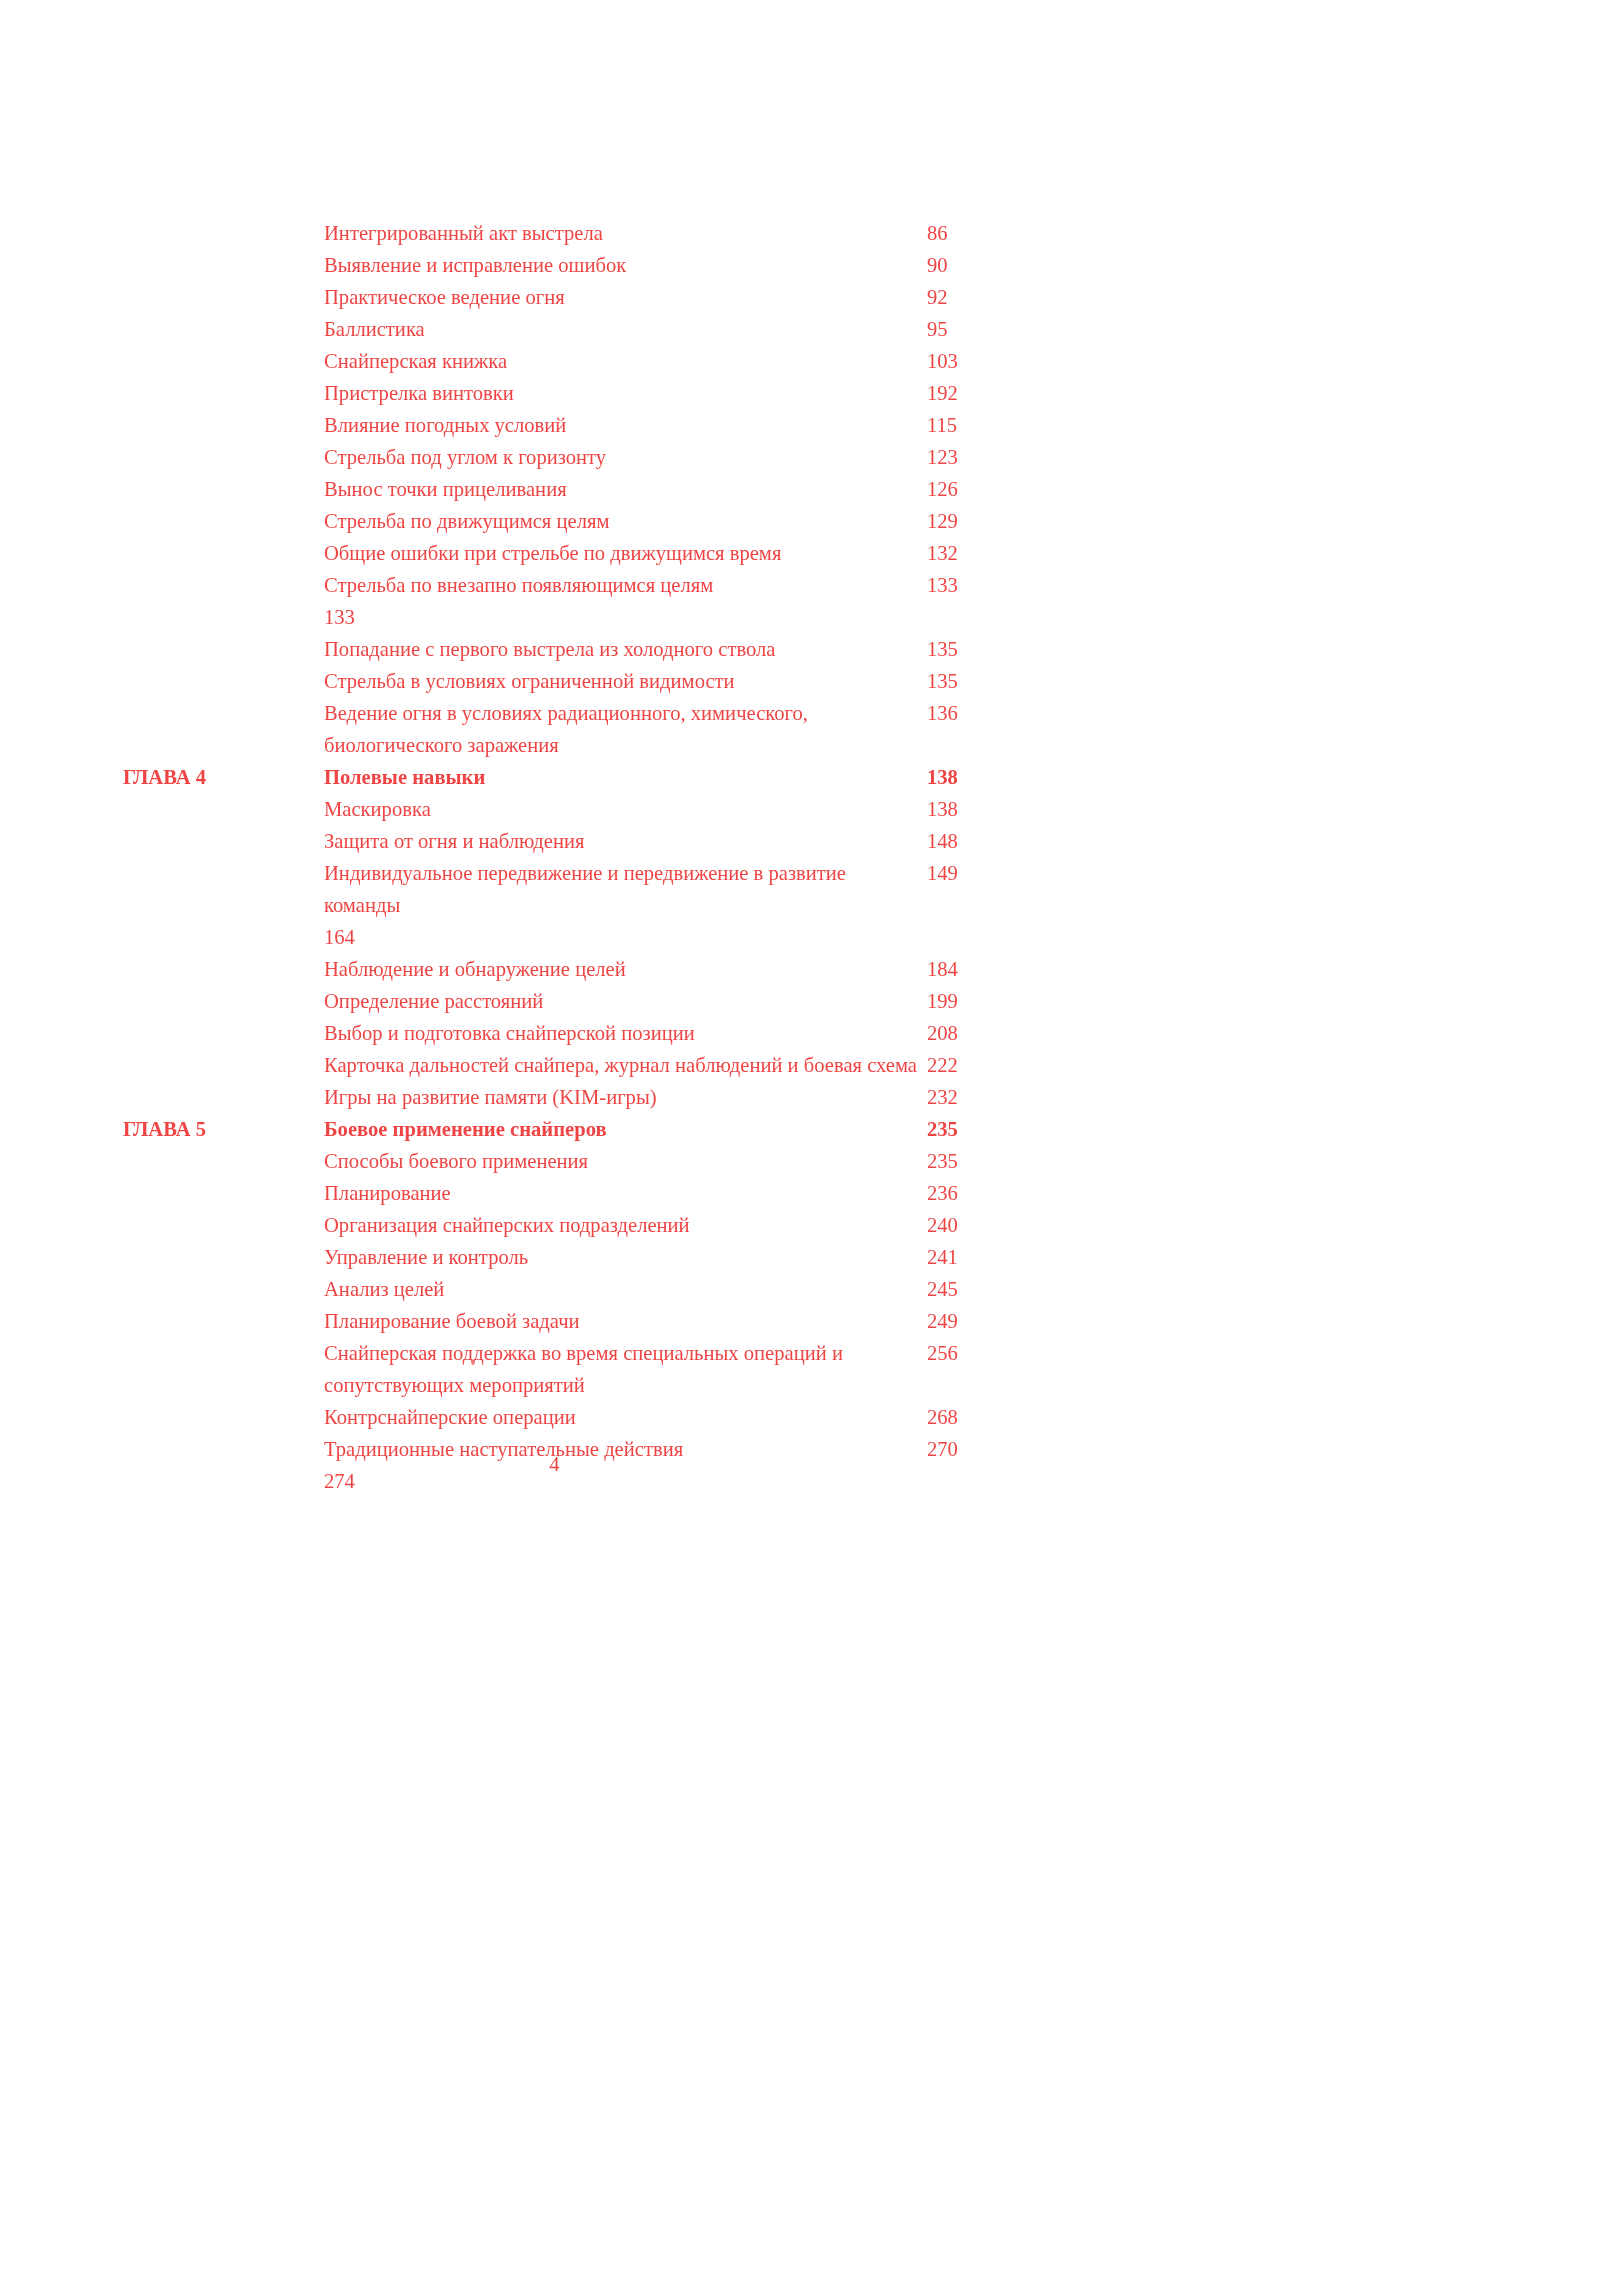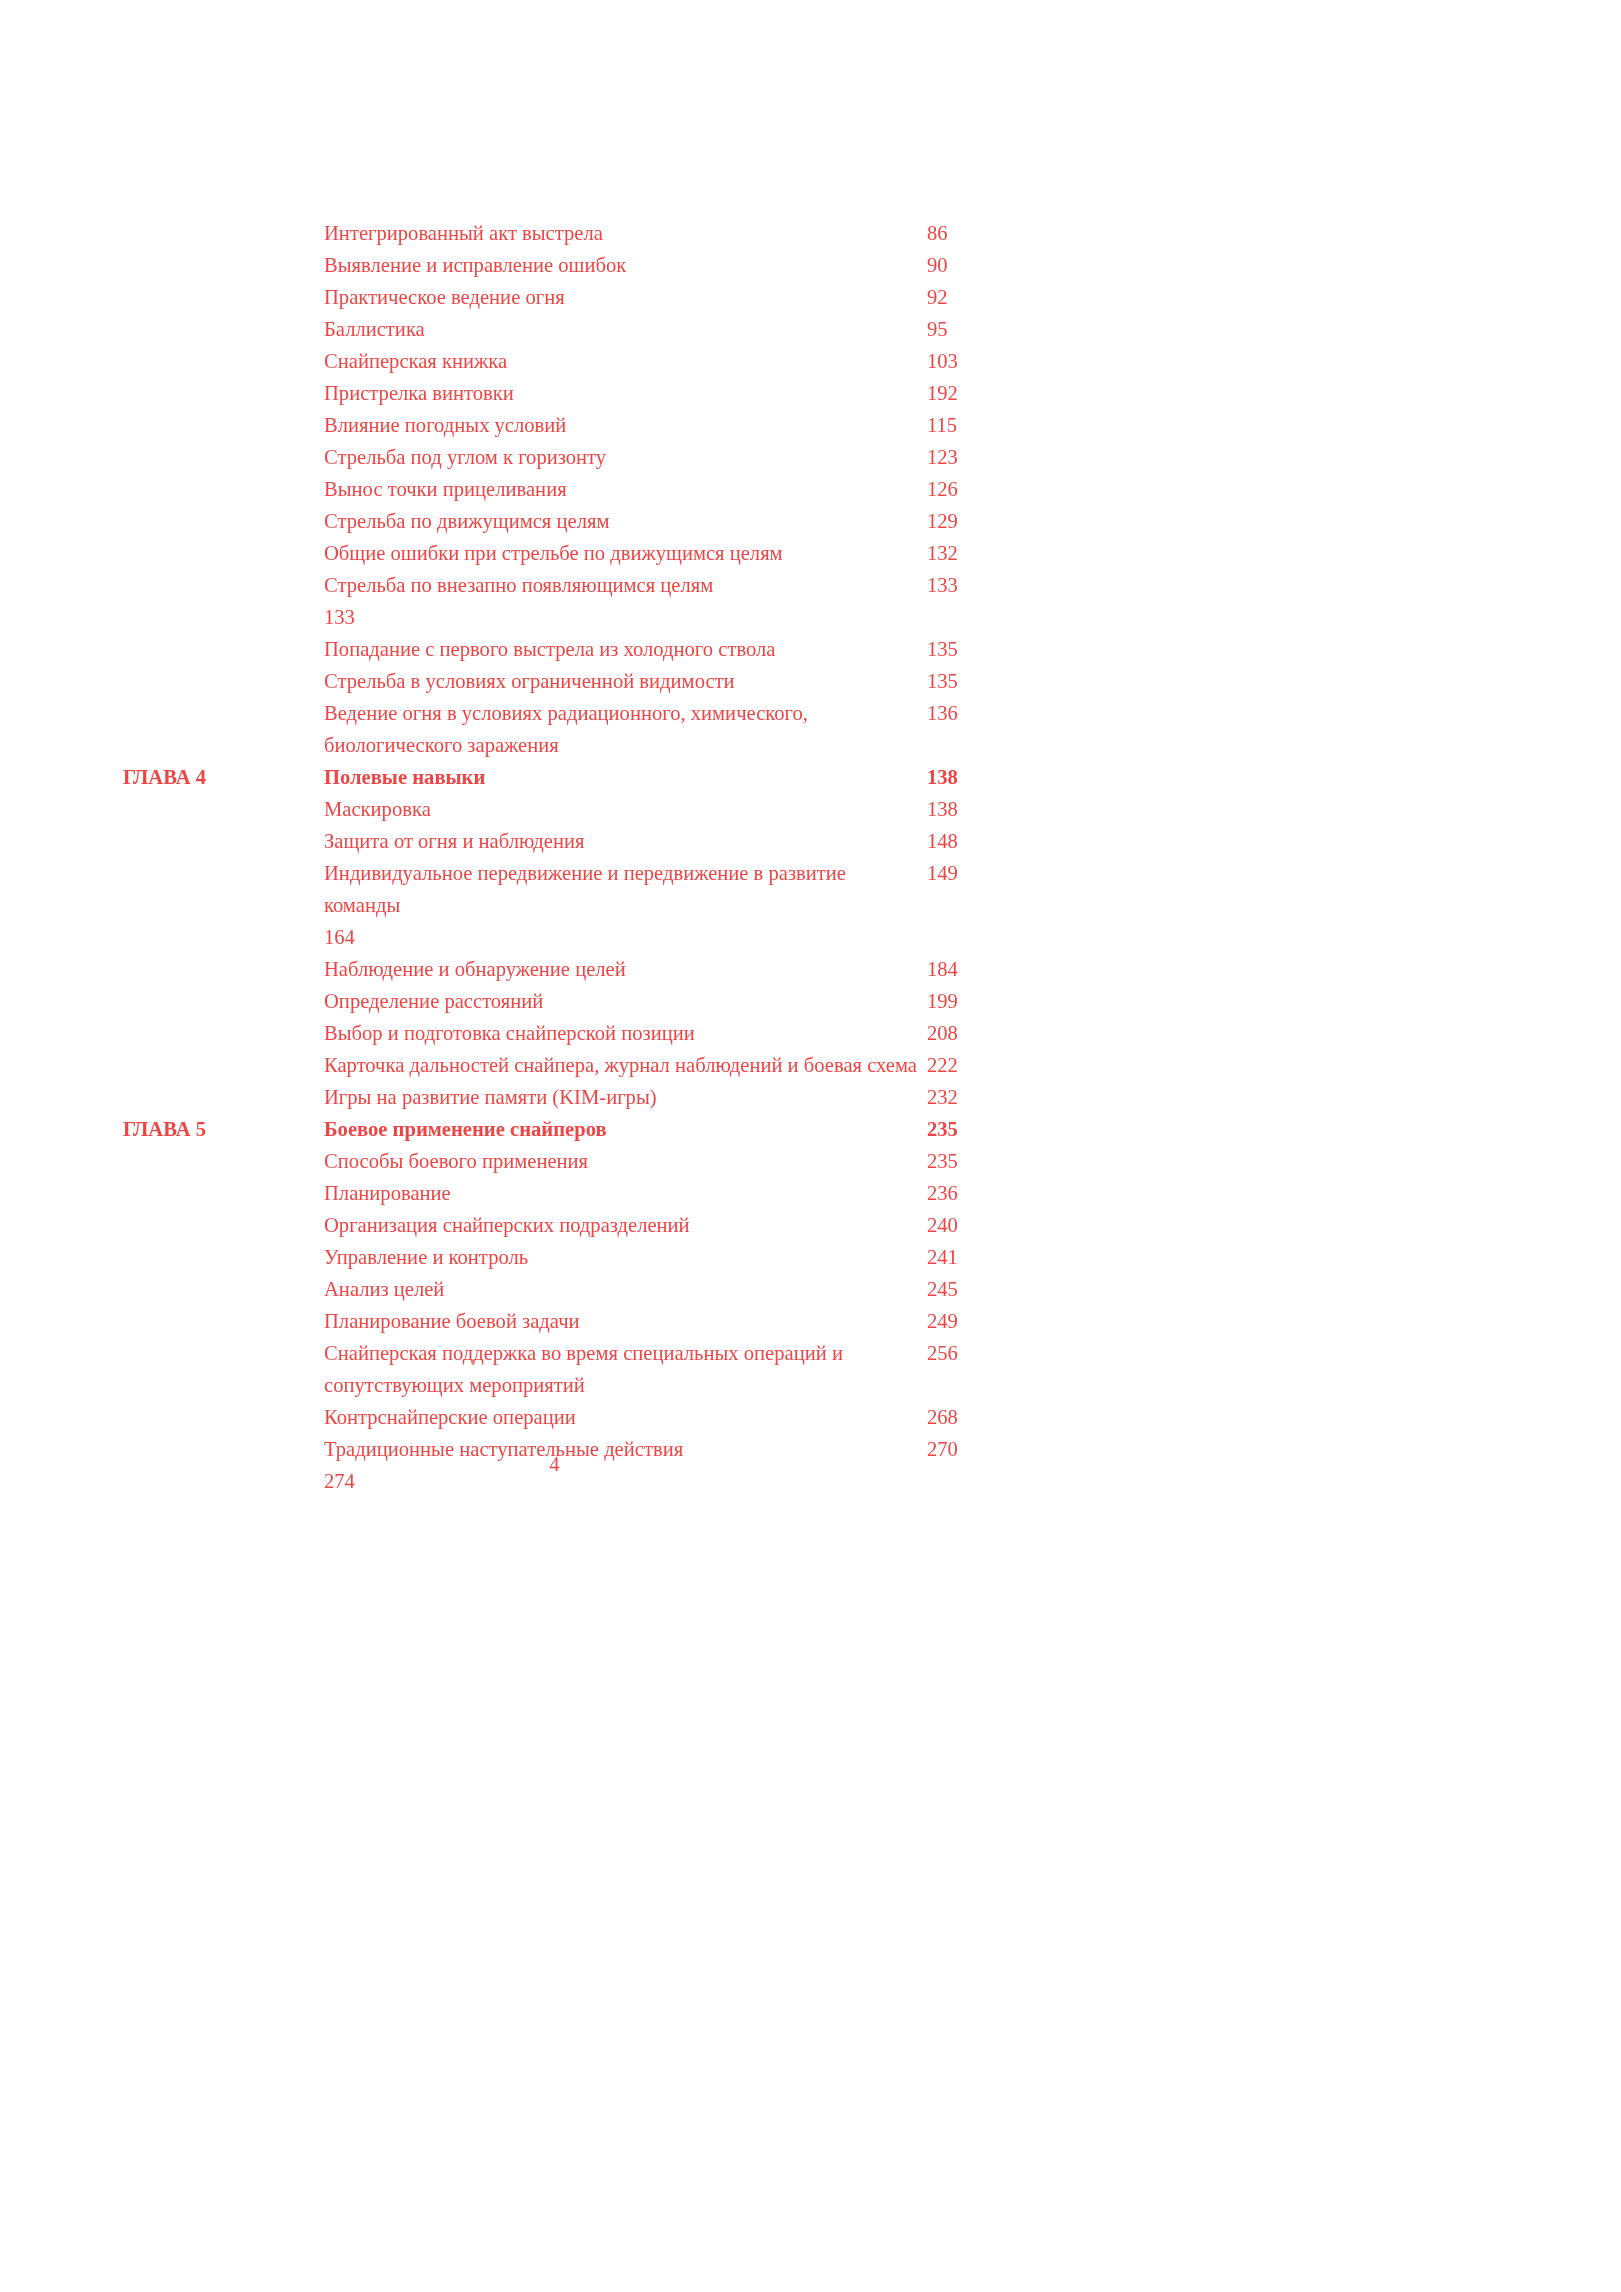--- a/index.html
+++ b/index.html
@@ -108,21 +108,21 @@
     <div class="cell-title">Вынос точки прицеливания</div>
     <div class="cell-page">126</div>
   </div>
       <div class="toc-row">
     <div class="cell-chapter"></div>
     <div class="cell-title">Стрельба по движущимся целям</div>
     <div class="cell-page">129</div>
   </div>
       <div class="toc-row">
     <div class="cell-chapter"></div>
-    <div class="cell-title">Общие ошибки при стрельбе по движущимся целям</div>
+    <div class="cell-title">Общие ошибки при стрельбе по движущимся время</div>
     <div class="cell-page">132</div>
   </div>
       <div class="toc-row">
     <div class="cell-chapter"></div>
     <div class="cell-title">Стрельба по внезапно появляющимся целям</div>
     <div class="cell-page">133</div>
   </div>
       <div class="toc-row">
     <div class="cell-chapter"></div>
     <div class="cell-page">133</div>

